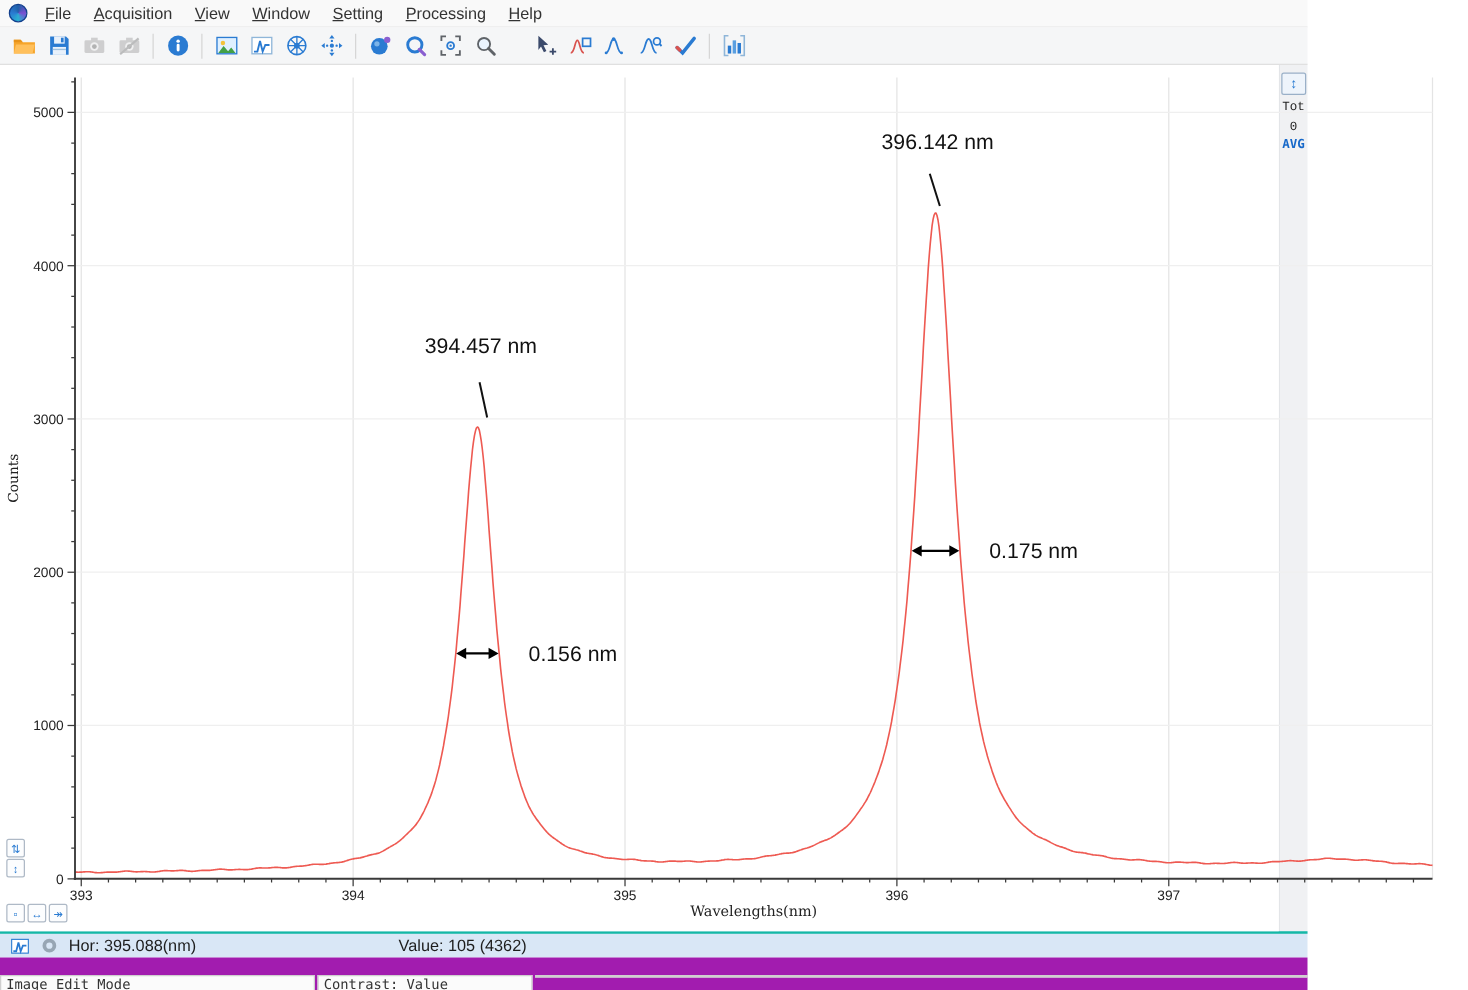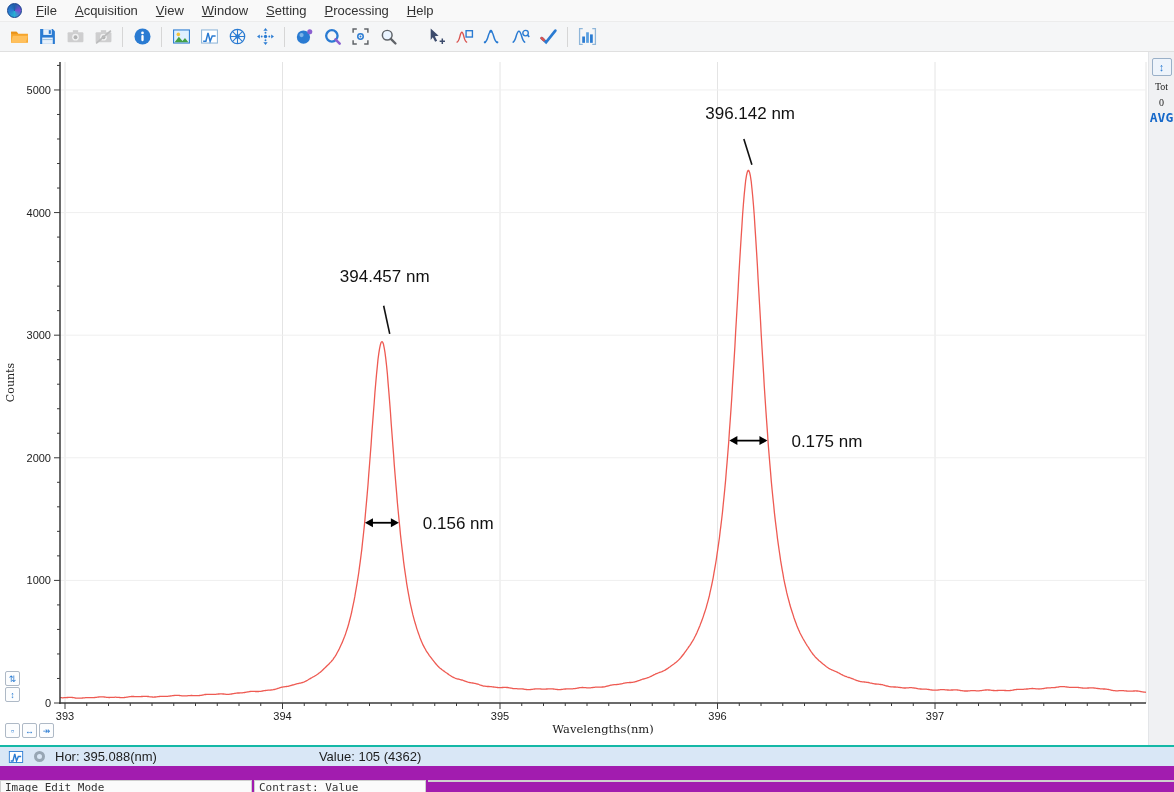--- a/index.html
+++ b/index.html
@@ -1,17 +1,17 @@
 <!DOCTYPE html>
 <html><head>
 <meta charset="utf-8">
 <style>
   *{box-sizing:border-box;margin:0;padding:0}
   html,body{width:1174px;height:792px;overflow:hidden;font-family:"Liberation Sans",sans-serif;background:#fff}
-  .app{width:1174px;height:792px;display:flex;flex-direction:column}
+  .app{width:1046px;height:792px;display:flex;flex-direction:column}
 
   
   .menubar{flex:0 0 22px;background:#f9f9f9;border-bottom:1px solid #ececec;display:flex;align-items:center;padding:0 4px}
   .logo{width:15px;height:15px;border-radius:50%;margin:0 5px 0 3px;
         background:conic-gradient(#1f5fa8,#7a4fd0,#2ab0d2,#2a7bd2,#1f5fa8);border:1px solid #123f8c}
   #menu{display:flex;align-items:center}
   .menu-item{font-size:13px;color:#333;padding:2px 9px;cursor:default;white-space:nowrap}
   .menu-item u{text-decoration:underline}
 
   
@@ -26,22 +26,22 @@
   .chart-region{position:relative;width:1148px;height:693px;background:#fff}
   #chart-svg{position:absolute;left:0;top:0;width:1148px;height:693px}
 
   .cbtn{position:absolute;width:15px;height:15px;font-size:9px;line-height:12px;text-align:center;color:#2a7bd2;
         background:#fcfdfe;border:1px solid #aeb9c6;border-radius:2px;padding:0;cursor:pointer}
   .cb1{left:5px;top:619px}.cb2{left:5px;top:635px}
   .cb3{left:5px;top:671px}.cb4{left:22px;top:671px}.cb5{left:39px;top:671px}
 
   .right-panel{width:26px;background:#f0f1f3;border-left:1px solid #e3e5e8;display:flex;flex-direction:column;align-items:center;padding-top:6px;gap:2px}
   .expand-btn{width:20px;height:18px;font-size:11px;line-height:15px;color:#2a7bd2;background:#eef4fb;border:1px solid #9ab0c8;border-radius:2px;padding:0;cursor:pointer}
-  .rp-label{font-family:Liberation Serif, serif;font-size:10px;color:#222;margin-top:3px}
-  .rp-avg{font-family:"DejaVu Sans Mono",monospace;font-size:13px;color:#1668c9;cursor:pointer;font-weight:bold}
+  .rp-label{font-family:Liberation Mono, monospace;font-size:10px;color:#222;margin-top:3px}
+  .rp-avg{font-family:"DejaVu Sans Mono",monospace;font-size:10px;color:#1668c9;cursor:pointer;font-weight:bold}
 
   
   .statusbar{flex:0 0 21px;background:#d9e7f6;border-top:2px solid #14b8a6;display:flex;align-items:center;font-size:13px;color:#1d1d1d}
   .sb-icon{margin-left:8px;display:flex;align-items:center}
   .ring{width:11px;height:11px;border:3px solid #97a6b4;border-radius:50%;margin-left:10px}
   .sb-text{margin-left:10px;white-space:nowrap}
   .sb-value{margin-left:162px}
 
   
   .bottombar{flex:0 0 26px;background:#a21caf;display:flex;align-items:flex-start;

